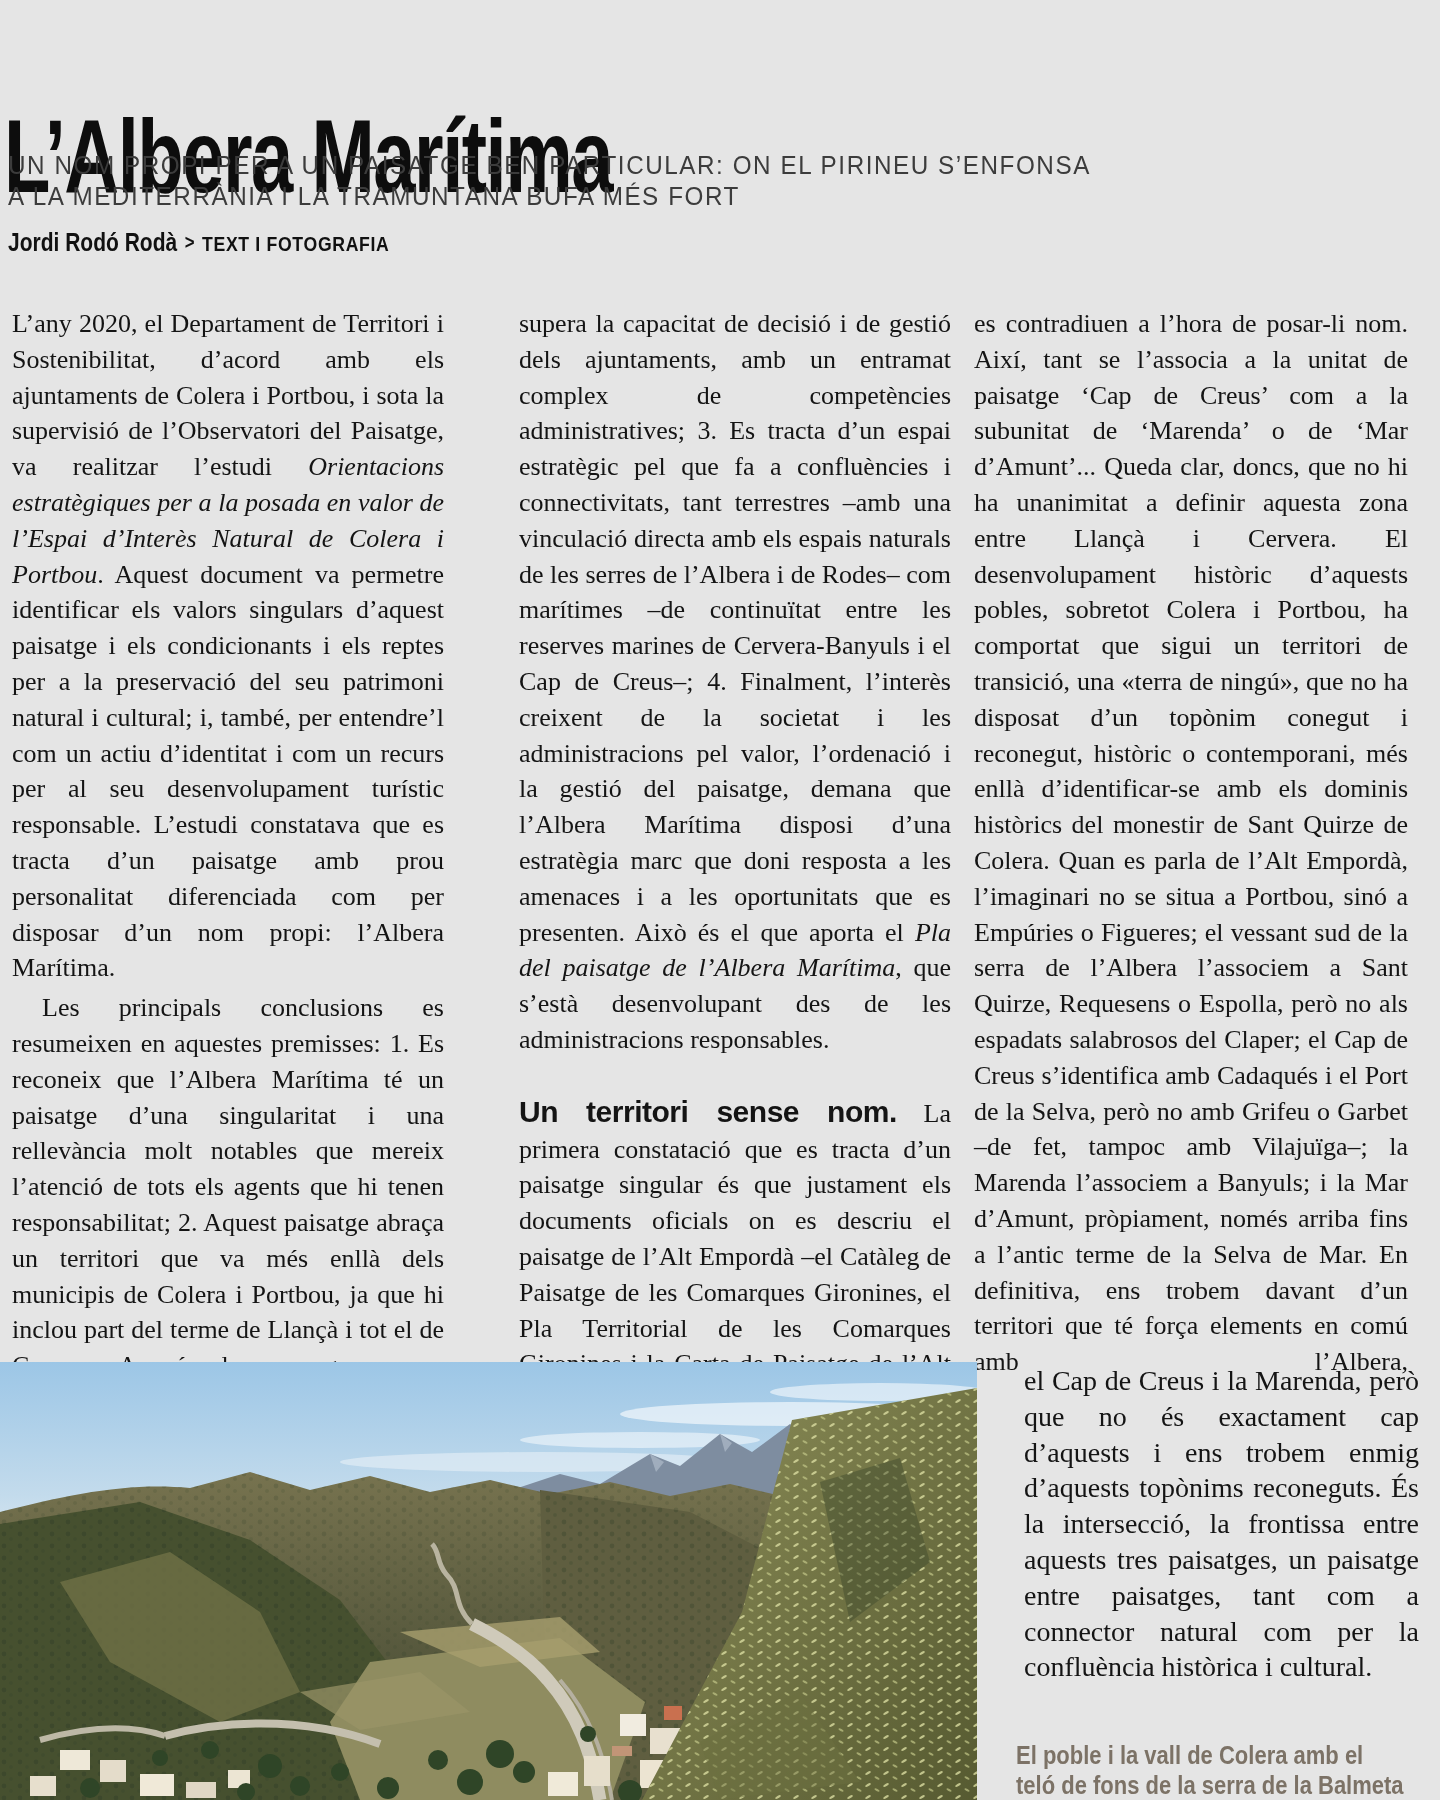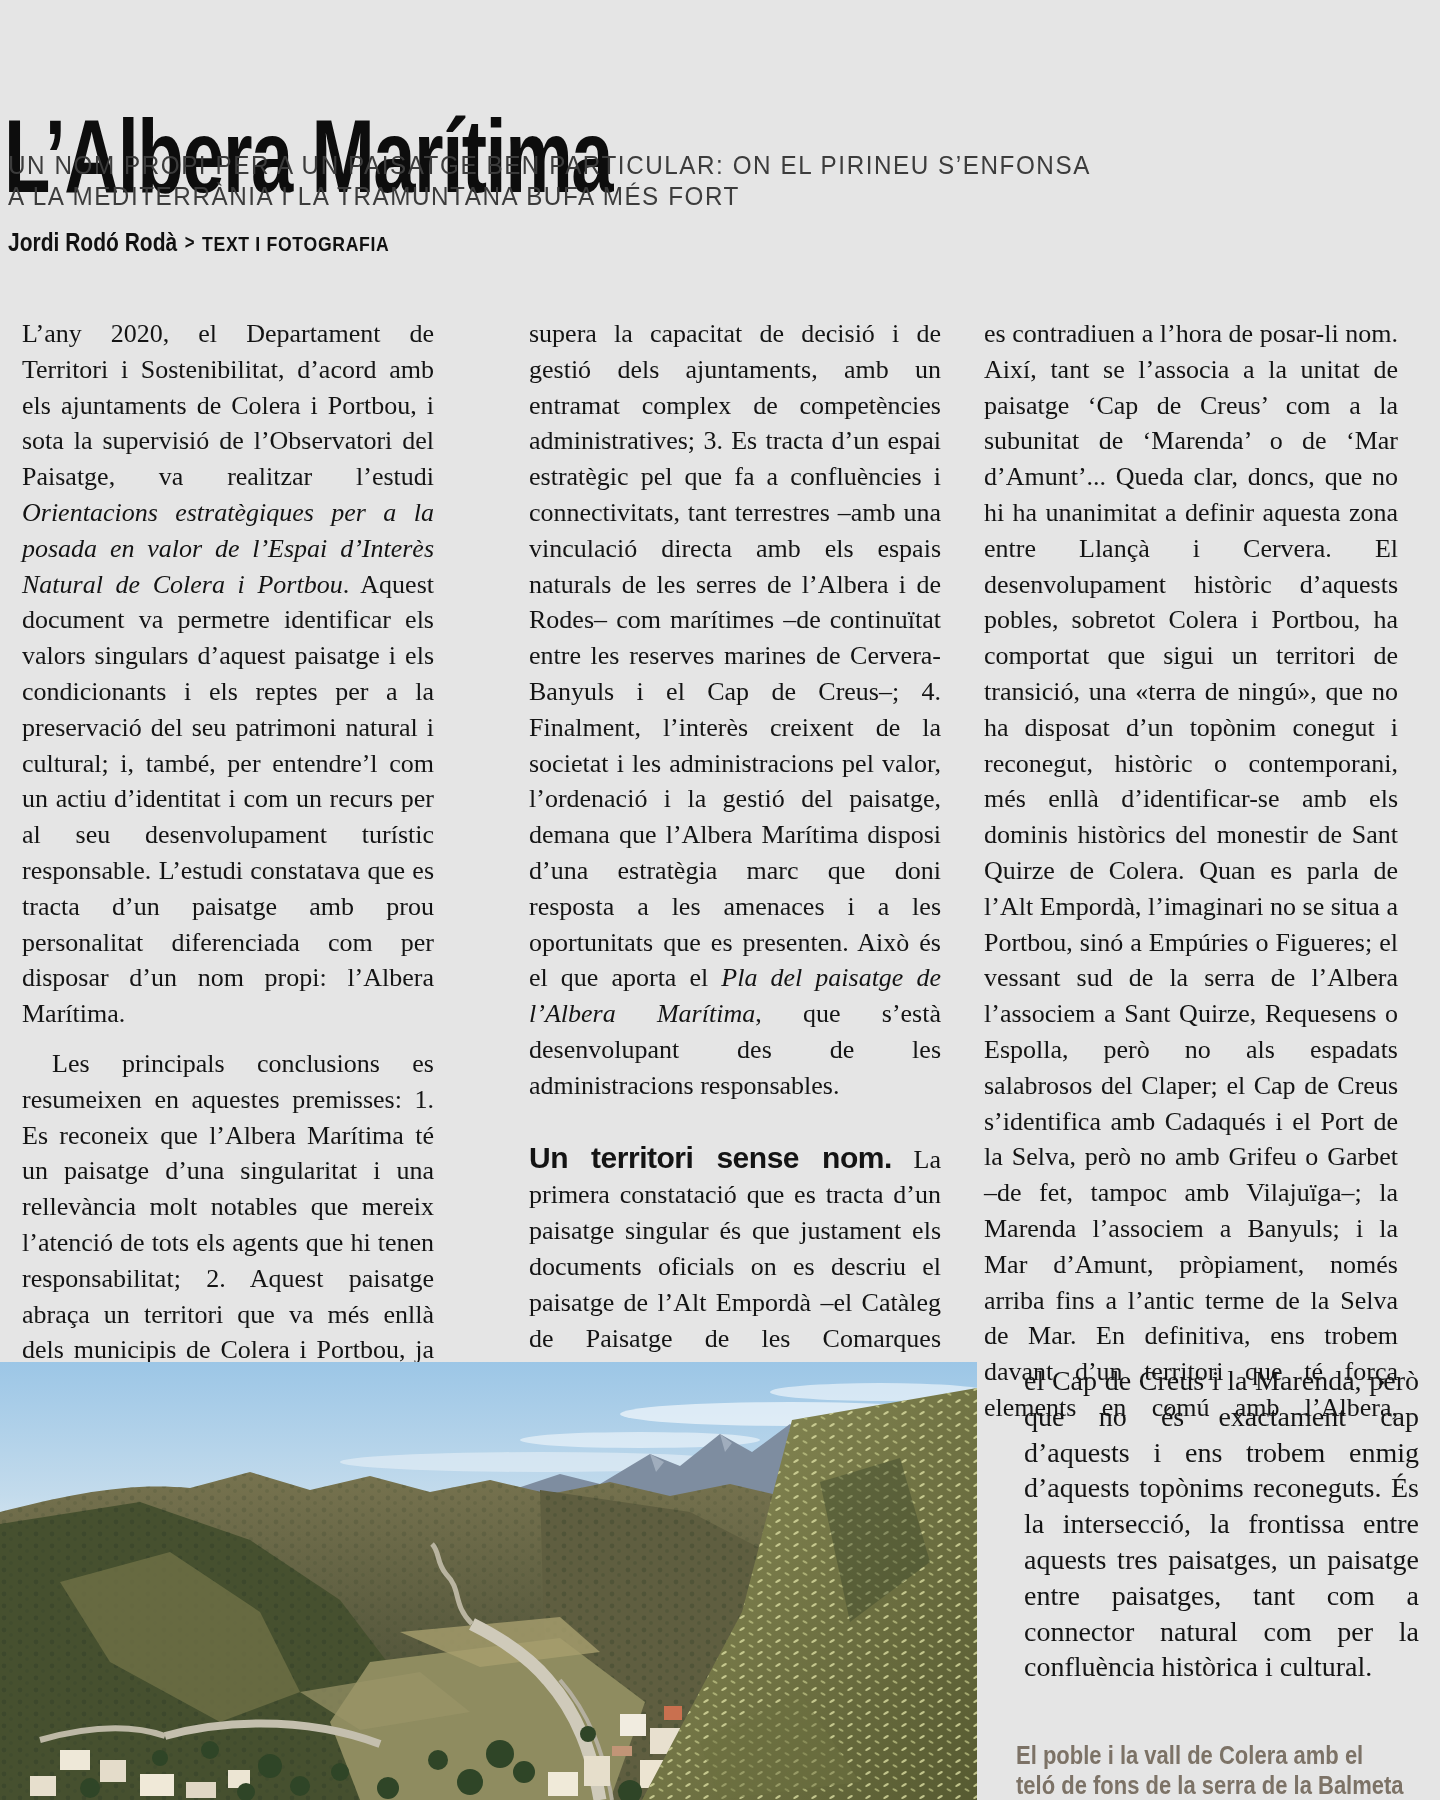--- a/index.html
+++ b/index.html
@@ -34,21 +34,21 @@
   }
   .byline .name{font-weight:700;}
   .byline .sep{font-weight:700;font-size:20px;position:relative;top:-2px;padding:0 2px;}
   .byline .role{font-weight:700;font-size:21px;letter-spacing:0.8px;}
   
   .col{
     position:absolute;top:302px;
     font-size:26px;line-height:35.8px;
     text-align:justify;
   }
-  .col p{margin:14px;}
+  .col p{margin:4px;}
   #col1{left:8px;width:440px;}
   #col2{left:515px;width:440px;}
   #col3a{left:970px;width:442px;}
   #col3b{position:absolute;left:1024px;top:1363px;width:395px;
          font-size:28px;line-height:35.8px;text-align:justify;}
   #col3b p{margin:0;}
   .cont{text-align-last:justify;}           
   .indent{text-indent:30px;}
   .it{font-style:italic;}
   .lead{

